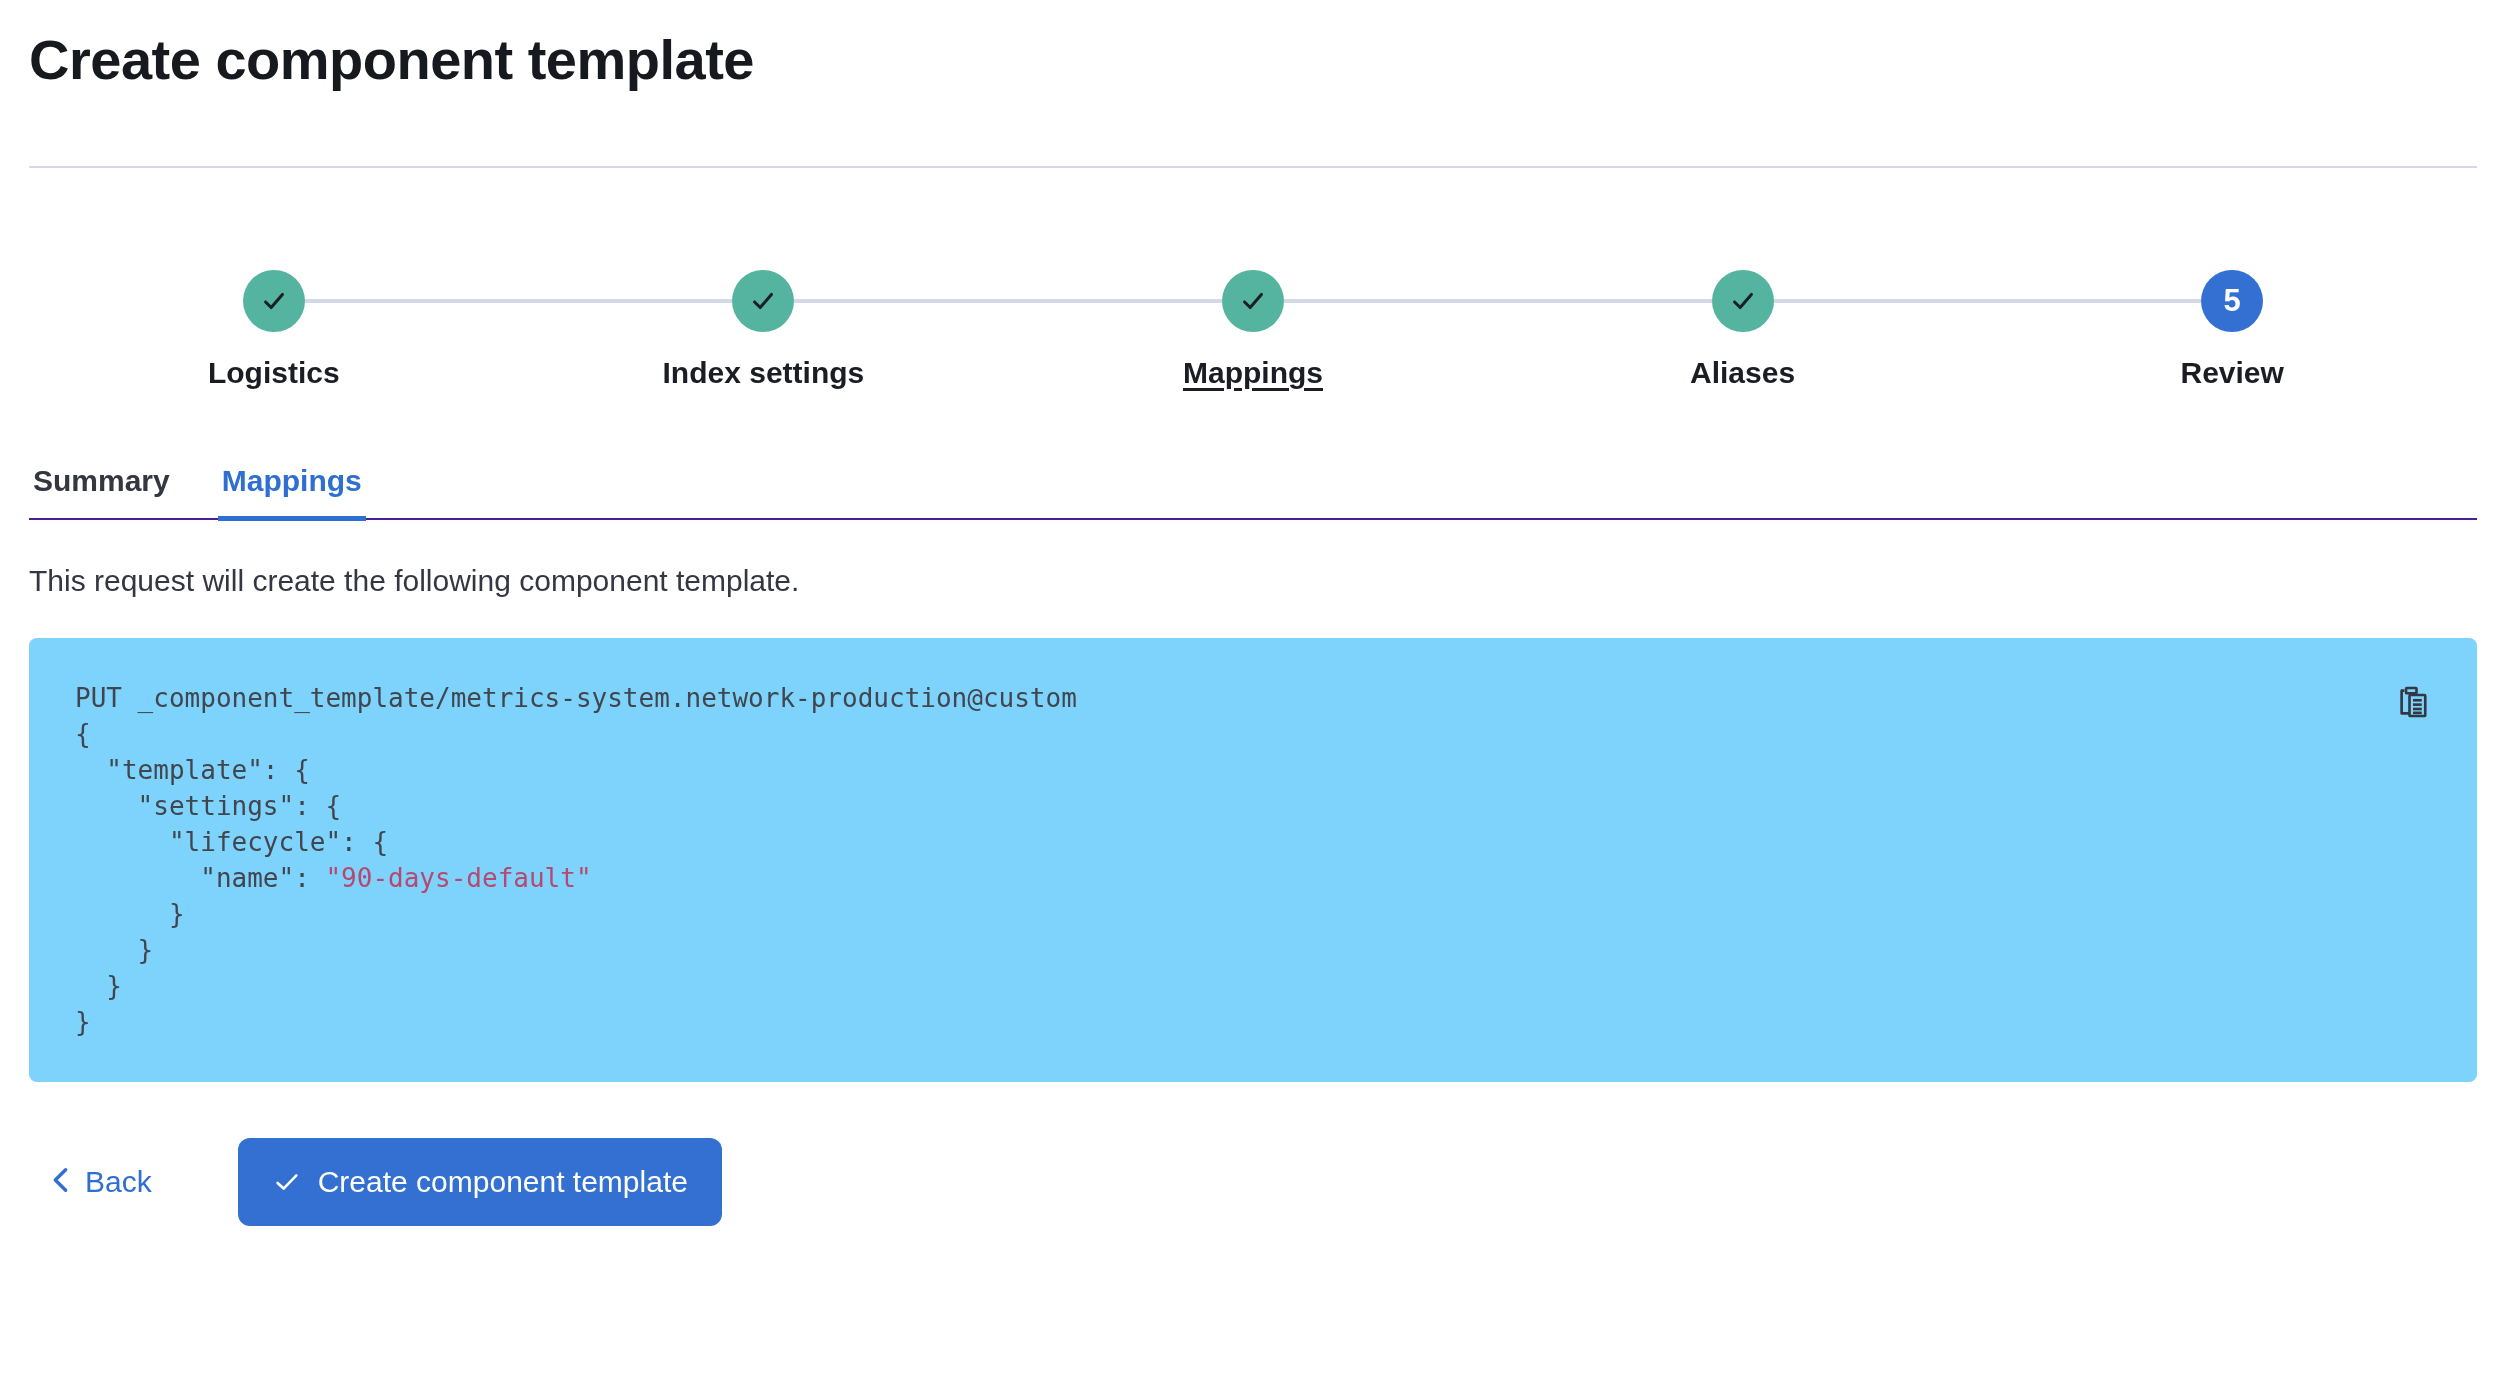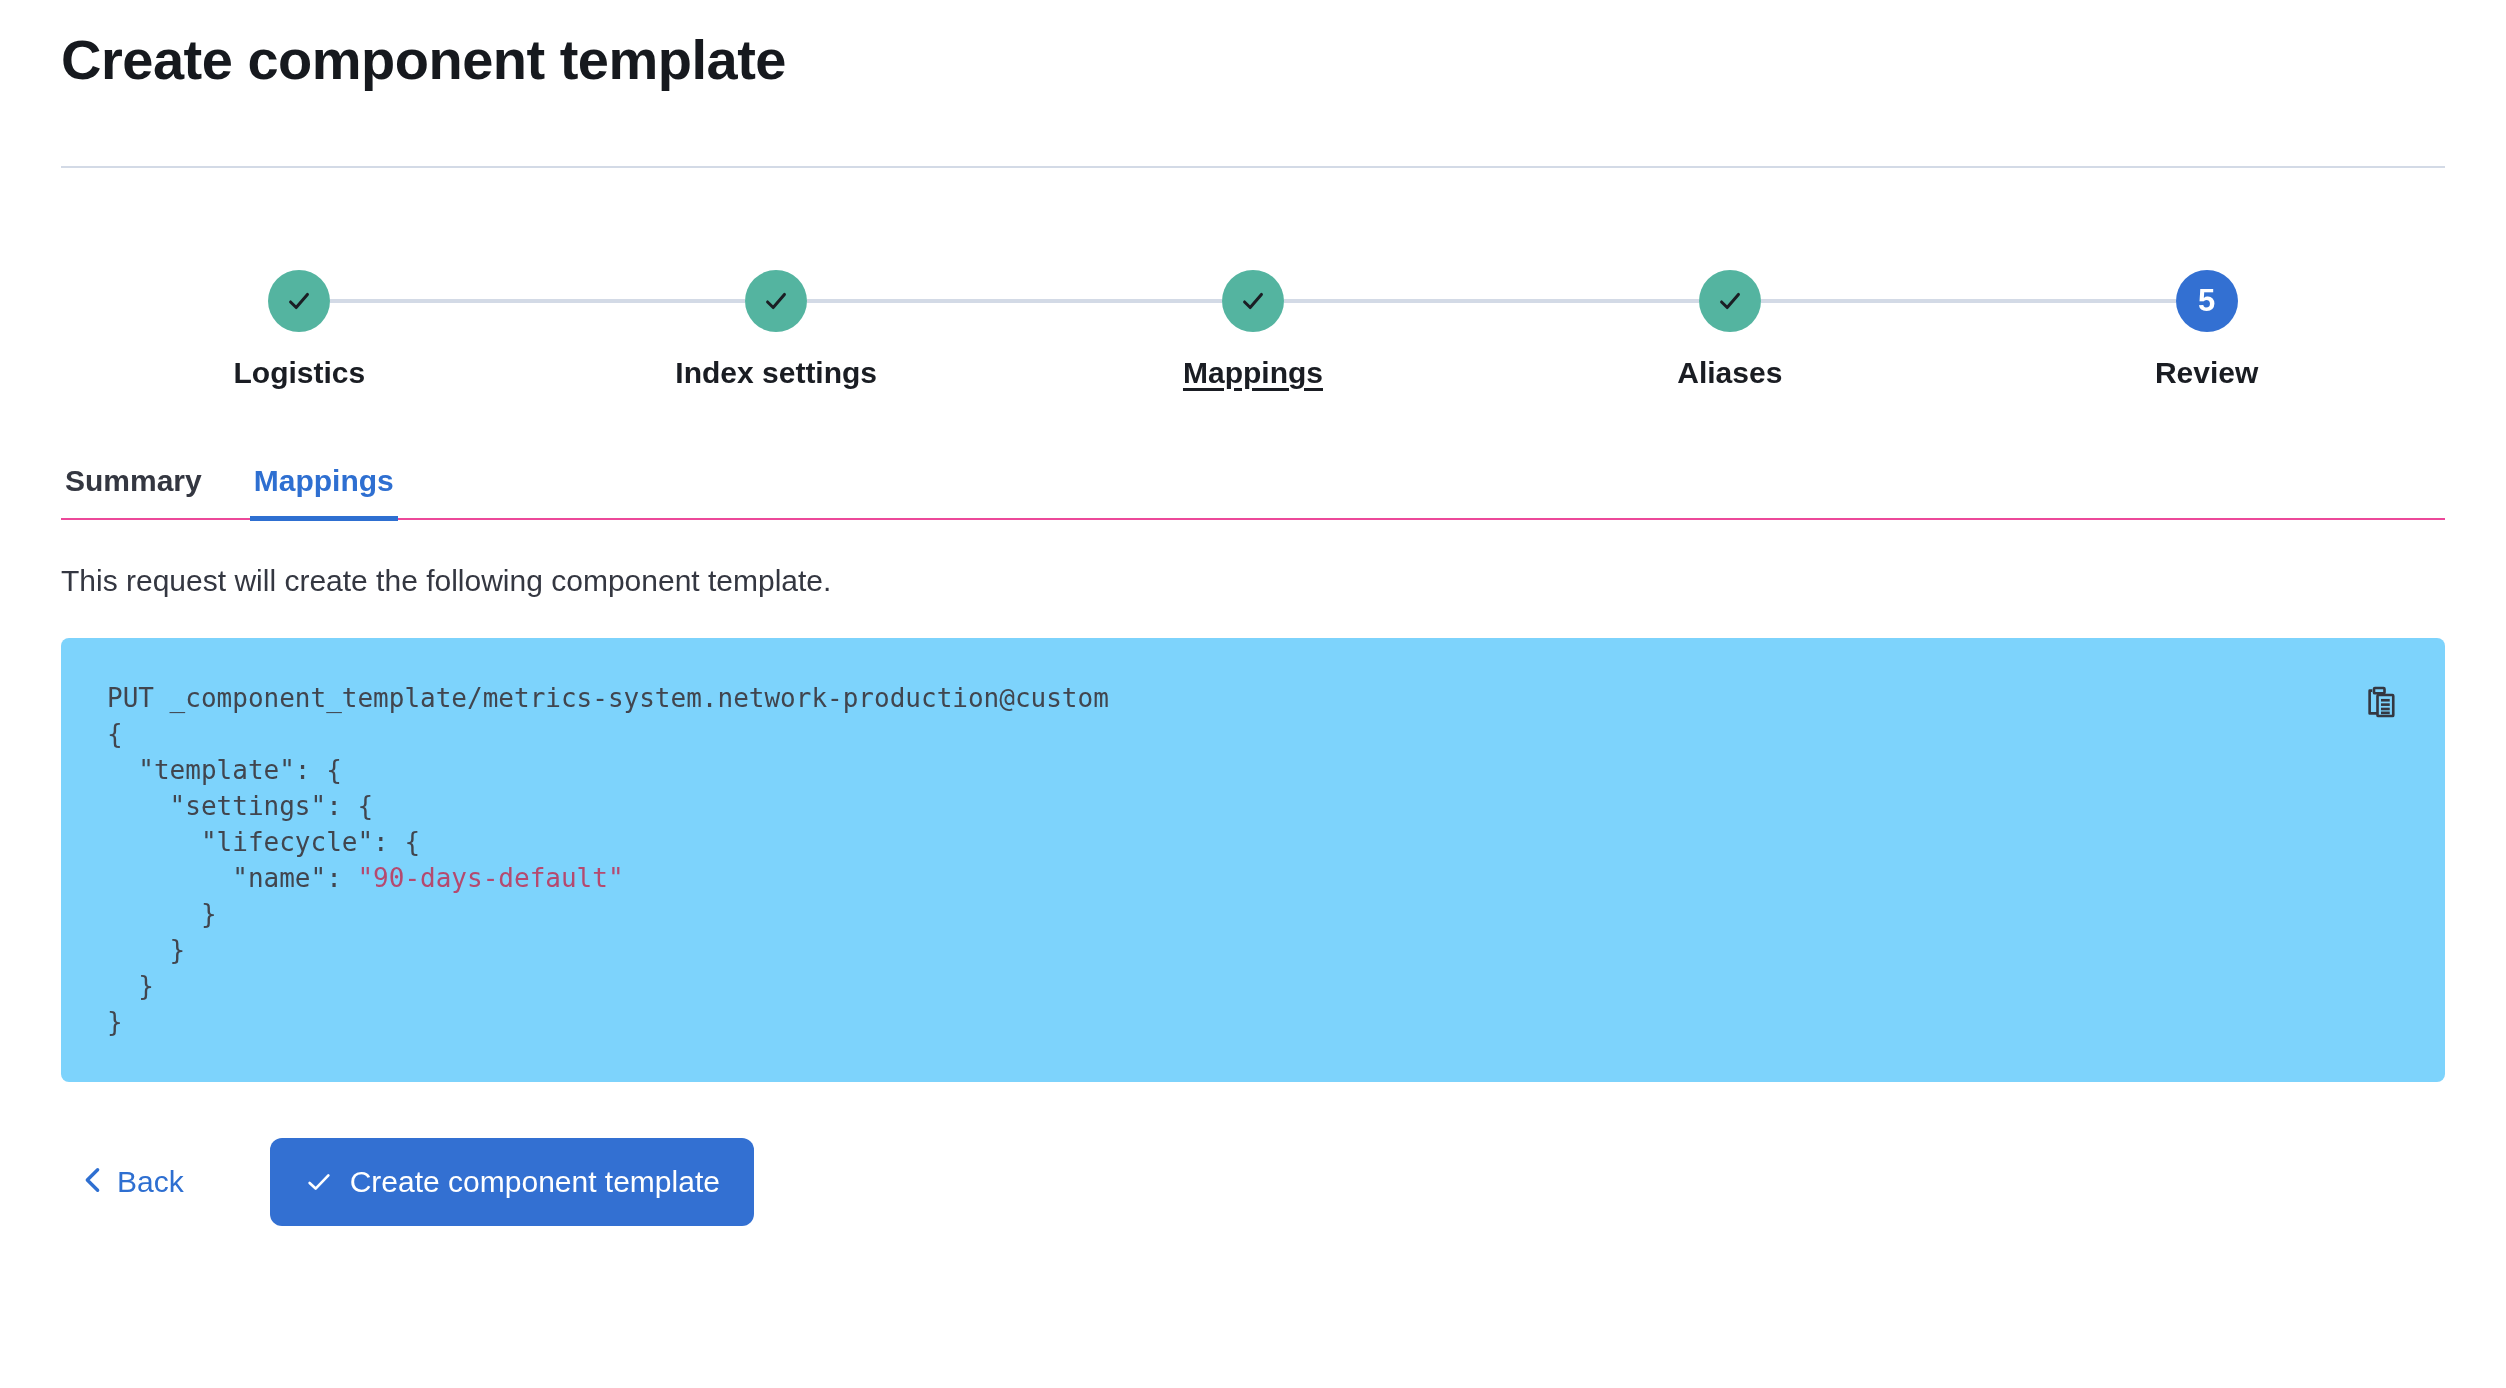--- a/index.html
+++ b/index.html
@@ -1,19 +1,19 @@
 <!DOCTYPE html>
 <html><head>
 <meta charset="utf-8">
 <style>
   * { margin: 0; padding: 0; box-sizing: border-box; }
   html, body { width: 2506px; height: 1388px; background: #fff; overflow: hidden; }
   body { font-family: "Liberation Sans", sans-serif; color: #343741; }
 
-  .page { width: 2506px; height: 1388px; padding: 0 61px; }
+  .page { width: 2506px; height: 1388px; padding: 0 29px; }
 
   
   .page-title {
     padding-top: 28px;
     font-size: 56px;
     line-height: 64px;
     font-weight: 700;
     color: #16191e;
     letter-spacing: -0.5px;
   }
@@ -68,21 +68,21 @@
     font-weight: 700;
     color: #16191e;
     letter-spacing: -0.3px;
   }
 
   
   .tabs {
     margin-top: 70px;
     display: flex;
     gap: 44px;
-    border-bottom: 2px solid #ec4899;
+    border-bottom: 2px solid #4c1d95;
   }
   .tab {
     font-size: 30px;
     line-height: 38px;
     font-weight: 600;
     padding: 0 4px 16px 4px;
     color: #343741;
     cursor: pointer;
   }
   .tab.active {

